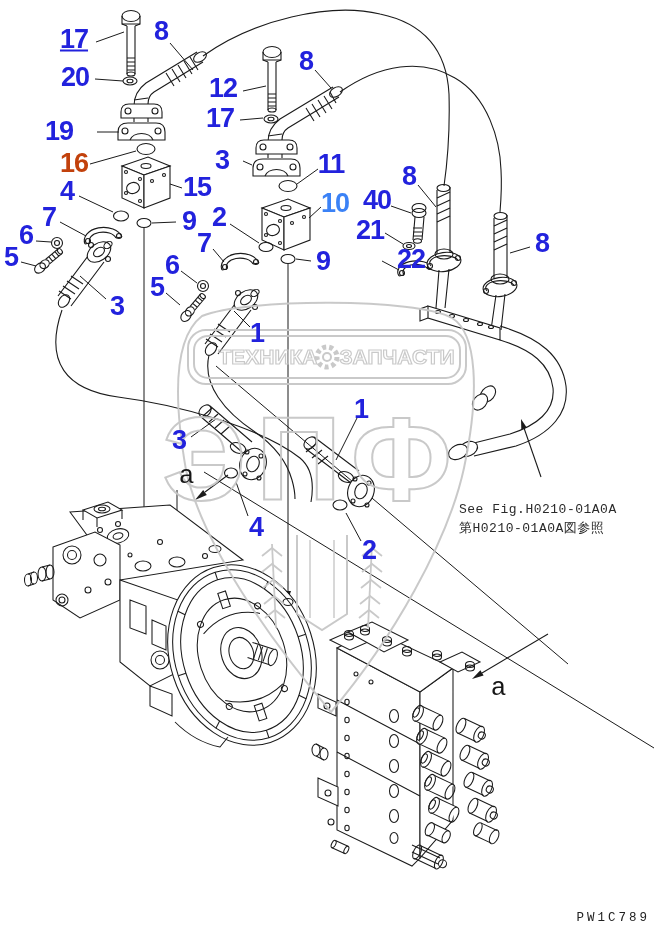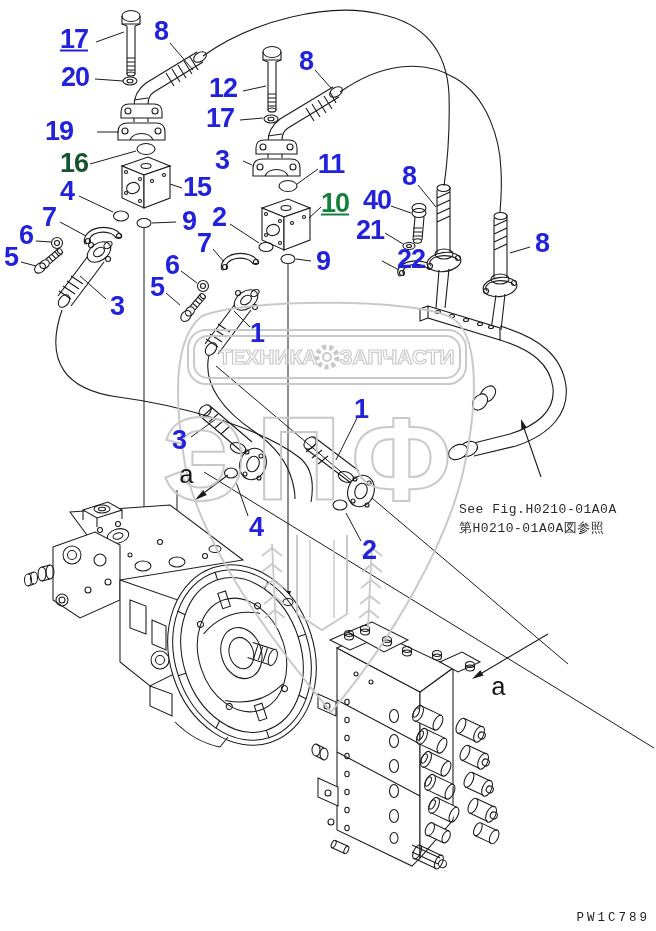--- a/index.html
+++ b/index.html
@@ -608,26 +608,26 @@
 <div class="plate-code">PW1C789</div>
 
 <div>
       <span class="callout" style="left: 74px; top: 39px; color: rgb(34, 34, 221); text-decoration: underline;">17</span>
       <span class="callout" style="left: 161px; top: 31px; color: rgb(34, 34, 221);">8</span>
       <span class="callout" style="left: 75px; top: 77px; color: rgb(34, 34, 221);">20</span>
       <span class="callout" style="left: 223px; top: 88px; color: rgb(34, 34, 221);">12</span>
       <span class="callout" style="left: 306px; top: 61px; color: rgb(34, 34, 221);">8</span>
       <span class="callout" style="left: 59px; top: 131px; color: rgb(34, 34, 221);">19</span>
       <span class="callout" style="left: 220px; top: 118px; color: rgb(34, 34, 221);">17</span>
-      <span class="callout" style="left: 74px; top: 163px; color: #14532d;">16</span>
+      <span class="callout" style="left: 74px; top: 163px; color: #c2410c;">16</span>
       <span class="callout" style="left: 222px; top: 160px; color: rgb(34, 34, 221);">3</span>
       <span class="callout" style="left: 331px; top: 164px; color: rgb(34, 34, 221);">11</span>
       <span class="callout" style="left: 197px; top: 187px; color: rgb(34, 34, 221);">15</span>
       <span class="callout" style="left: 67px; top: 191px; color: rgb(34, 34, 221);">4</span>
-      <span class="callout" style="left: 335px; top: 203px; color: #15803d; text-decoration: underline;">10</span>
+      <span class="callout" style="left: 335px; top: 203px; color: #3b82f6;">10</span>
       <span class="callout" style="left: 409px; top: 176px; color: rgb(34, 34, 221);">8</span>
       <span class="callout" style="left: 377px; top: 200px; color: rgb(34, 34, 221);">40</span>
       <span class="callout" style="left: 189px; top: 221px; color: rgb(34, 34, 221);">9</span>
       <span class="callout" style="left: 219px; top: 217px; color: rgb(34, 34, 221);">2</span>
       <span class="callout" style="left: 370px; top: 230px; color: rgb(34, 34, 221);">21</span>
       <span class="callout" style="left: 49px; top: 217px; color: rgb(34, 34, 221);">7</span>
       <span class="callout" style="left: 26px; top: 235px; color: rgb(34, 34, 221);">6</span>
       <span class="callout" style="left: 367px; top: 259px; color: rgb(34, 34, 221); margin-left: 44px;">22</span>
       <span class="callout" style="left: 542px; top: 243px; color: rgb(34, 34, 221);">8</span>
       <span class="callout" style="left: 11px; top: 257px; color: rgb(34, 34, 221);">5</span>

